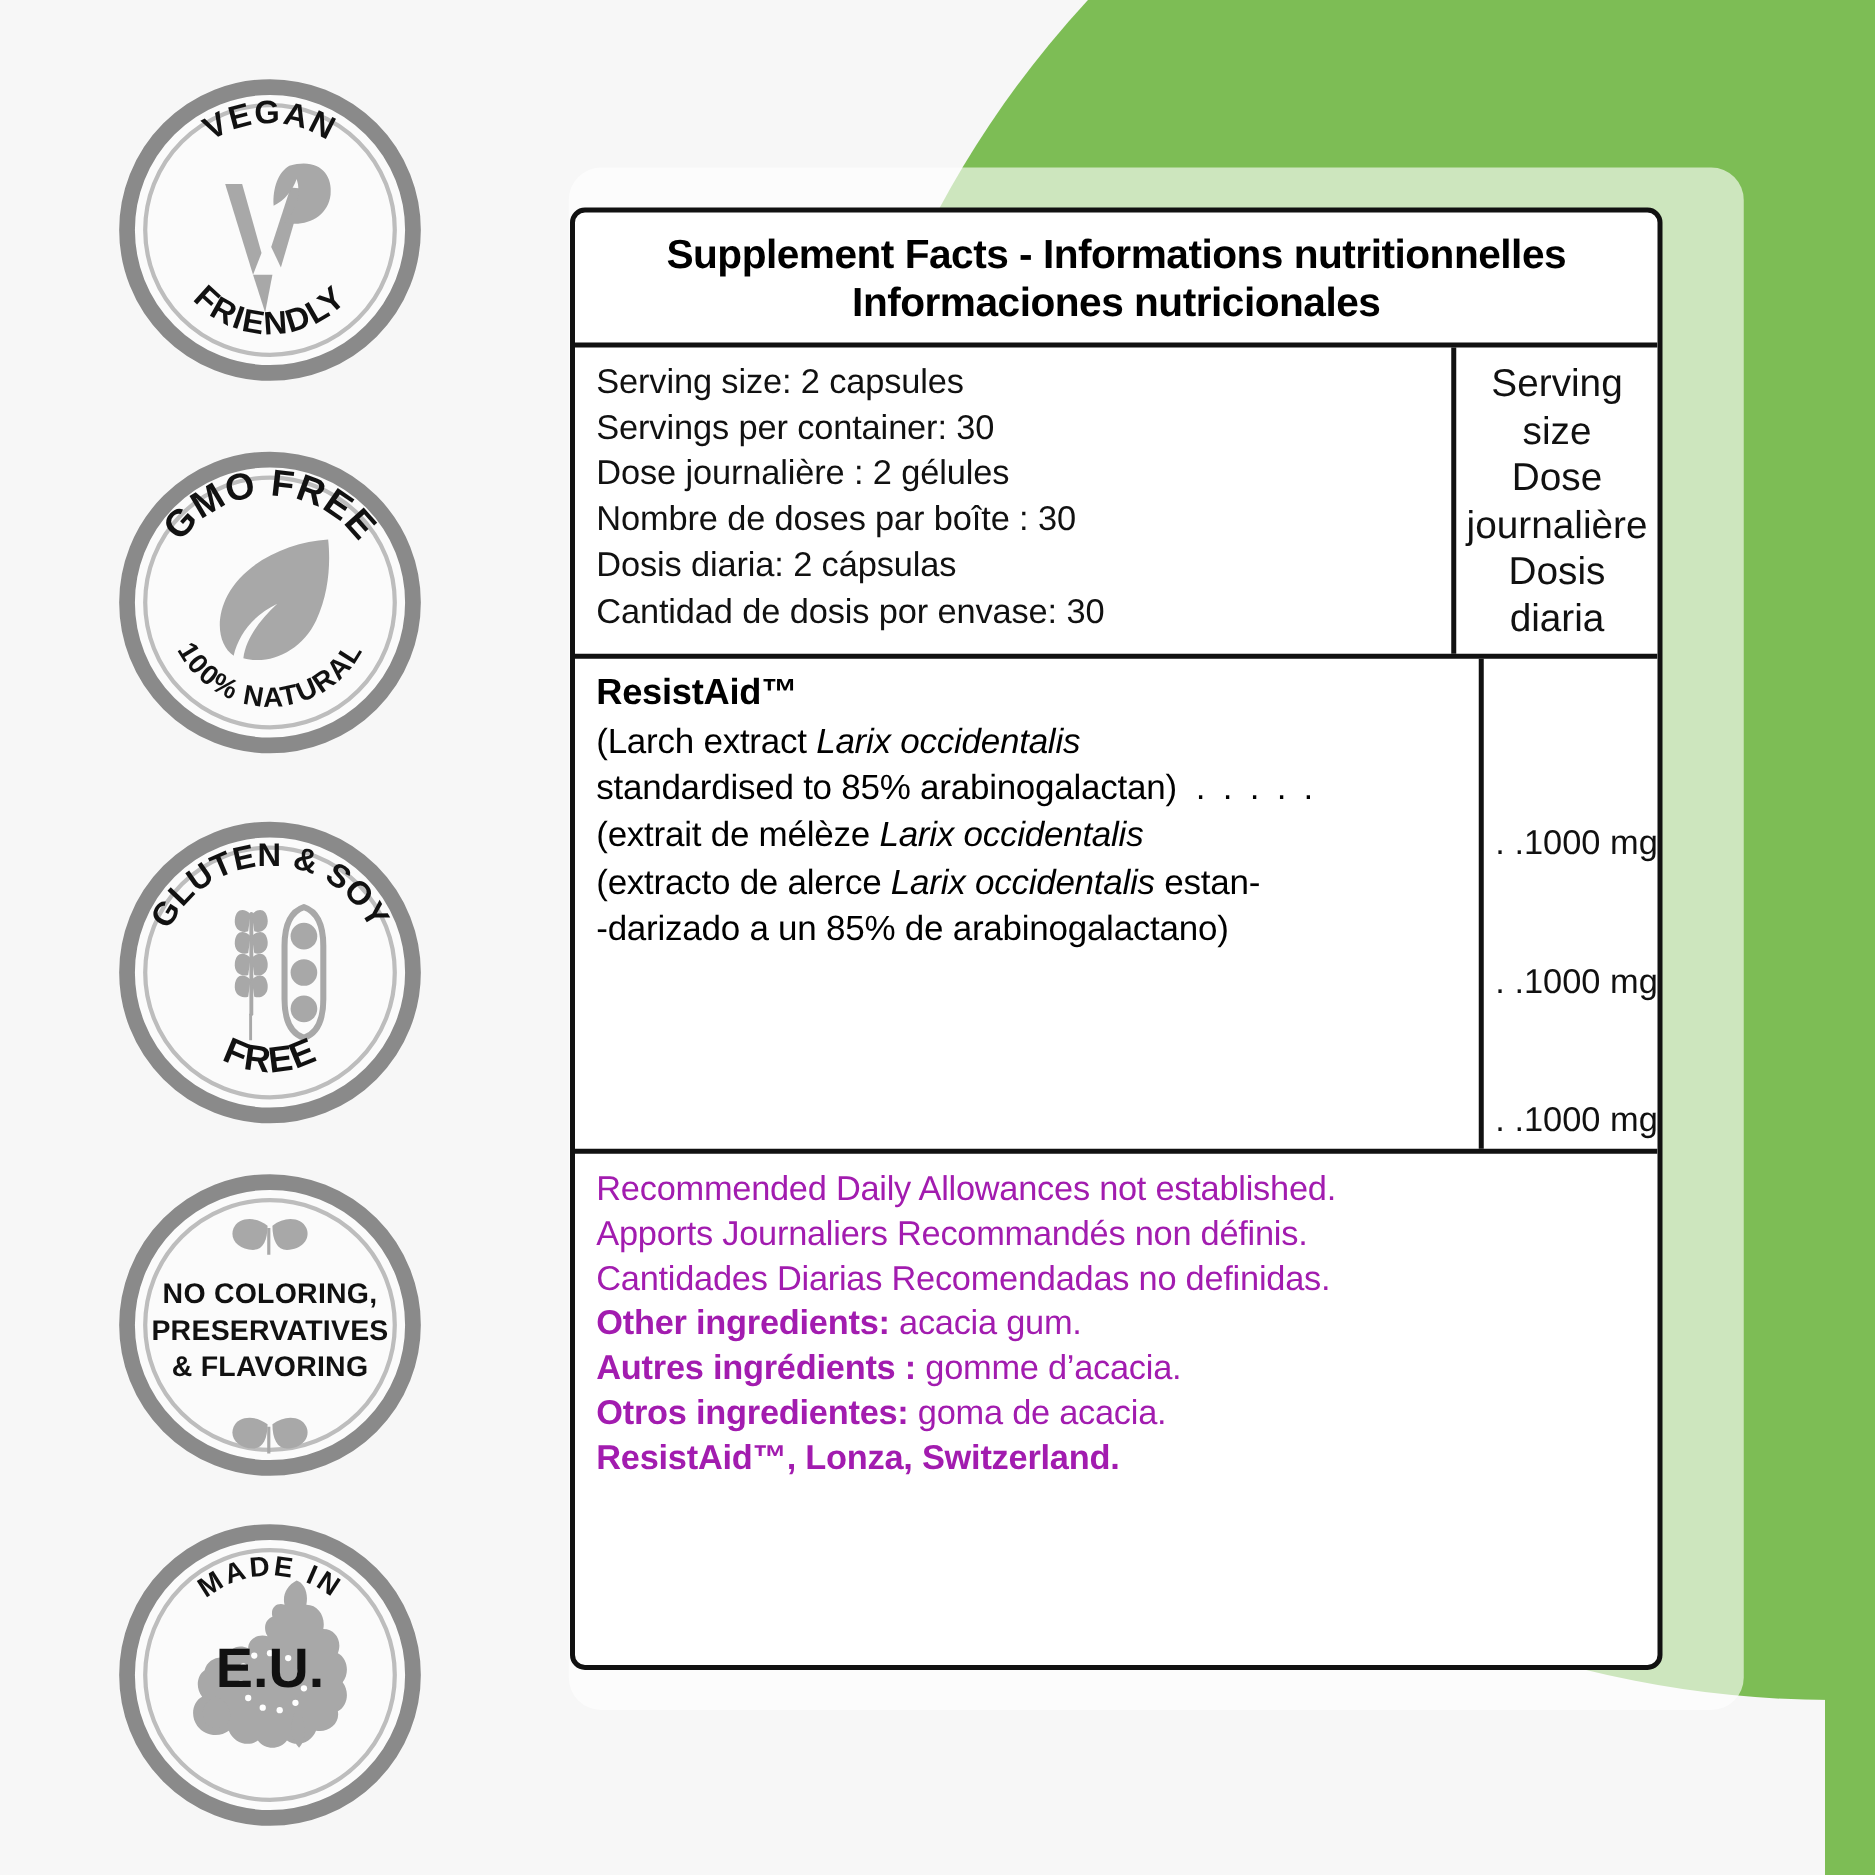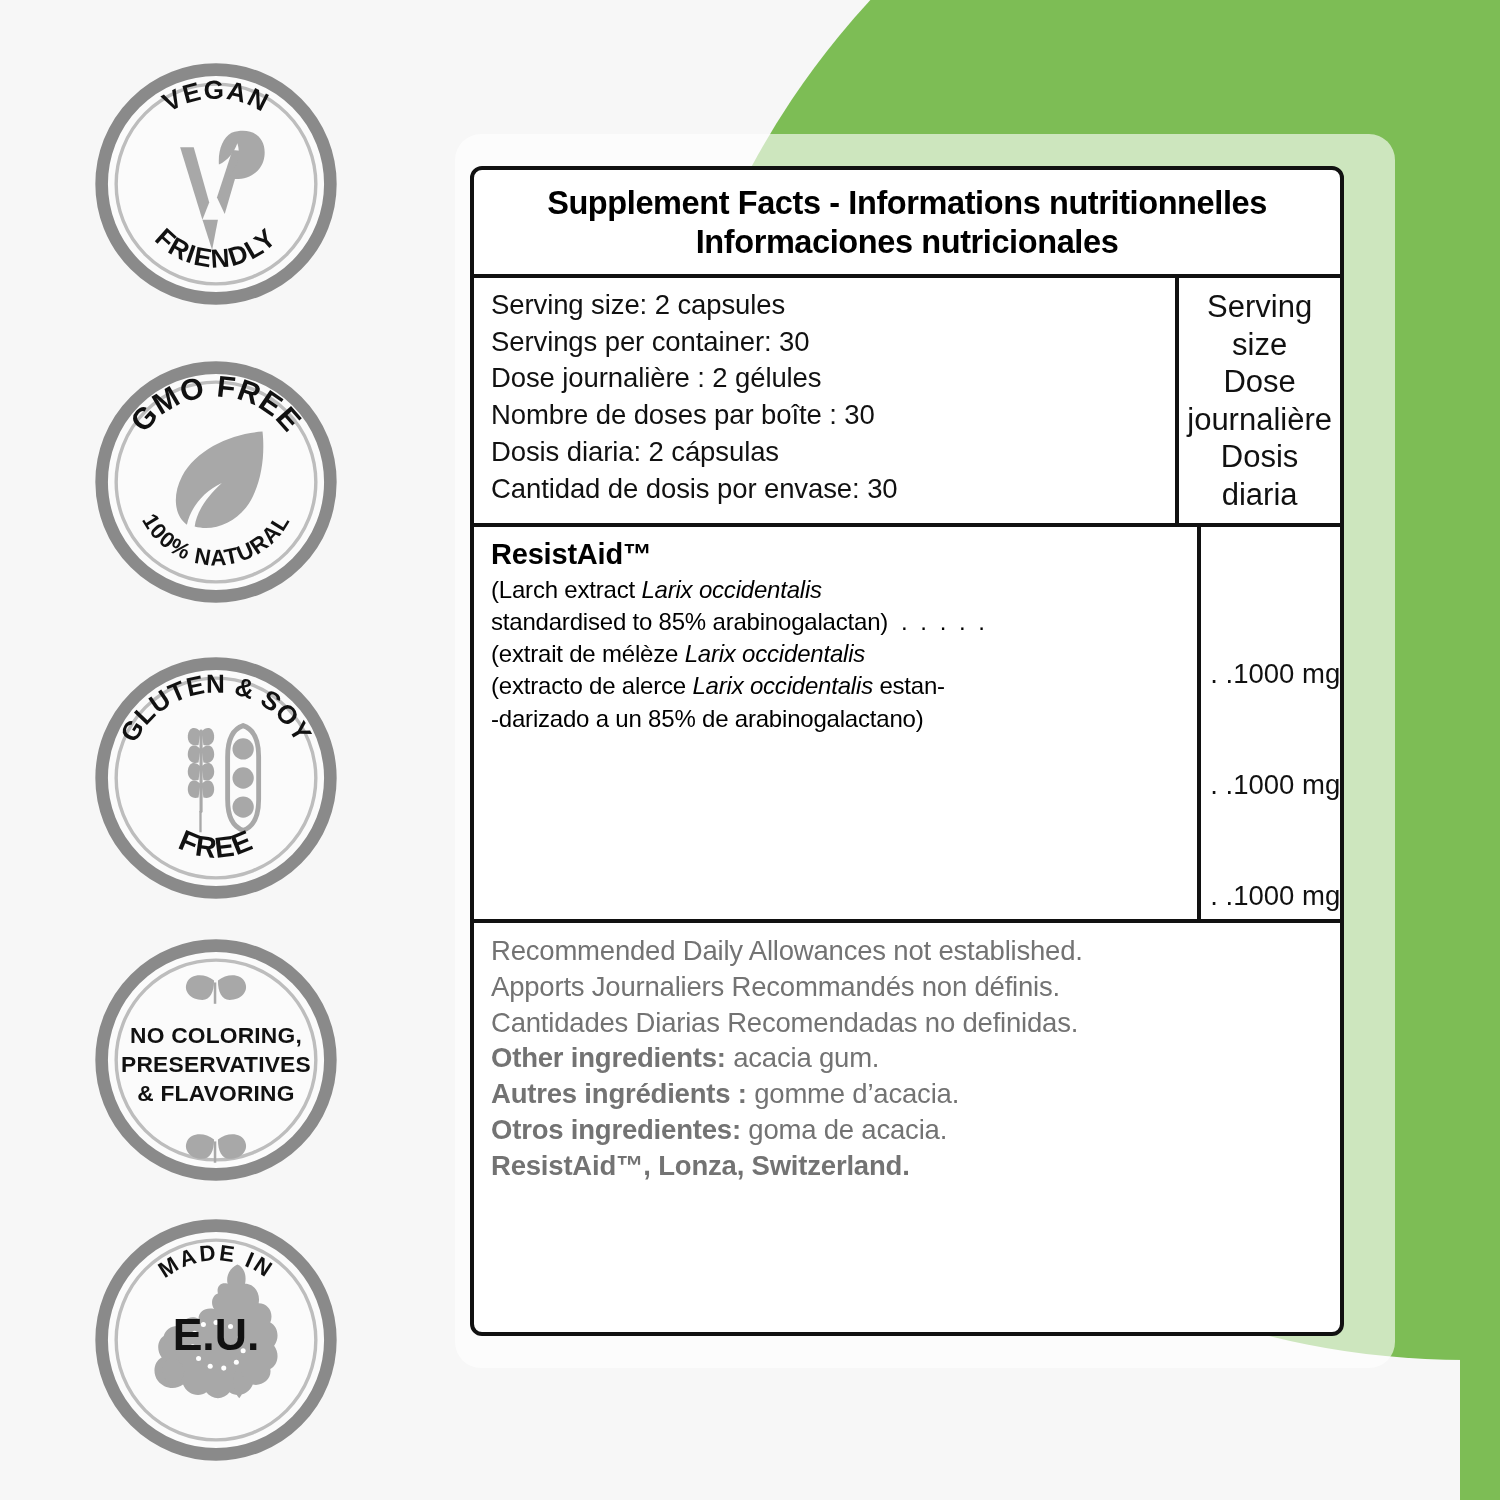--- a/index.html
+++ b/index.html
@@ -48,21 +48,21 @@
     top: 134px;
     width: 940px;
     height: 1234px;
     border-radius: 26px;
     background: rgba(255,255,255,0.62);
   }
 
   
   .facts {
     position: absolute;
-    left: 470px;
+    left: 456px;
     top: 166px;
     width: 874px;
     height: 1170px;
     background: #ffffff;
     border: 4px solid #111111;
     border-radius: 12px;
     box-sizing: border-box;
     overflow: hidden;
   }
 
@@ -119,21 +119,21 @@
 
   
   .ing-wrap { position: relative; }
   .ing-name {
     font-weight: bold;
     font-size: 29px;
     line-height: 1.30;
     letter-spacing: -0.2px;
   }
   .ing-line {
-    font-size: 24px;
+    font-size: 28px;
     line-height: 1.345;
     letter-spacing: -0.2px;
     white-space: nowrap;
   }
   .ing-line i { font-style: italic; }
   .dots { letter-spacing: 3px; }
 
   .amt-col {
     flex: 1;
     box-sizing: border-box;
@@ -149,21 +149,21 @@
     color: #111;
   }
 
   
   .notes {
     padding: 10px 16px 12px 17px;
   }
   .note {
     font-size: 27.5px;
     line-height: 1.30;
-    color: #737373;
+    color: #a21caf;
     letter-spacing: -0.2px;
     white-space: nowrap;
   }
   .note b { font-weight: bold; }
 
   
   .badges {
     position: absolute;
     left: 0;
     top: 0;

